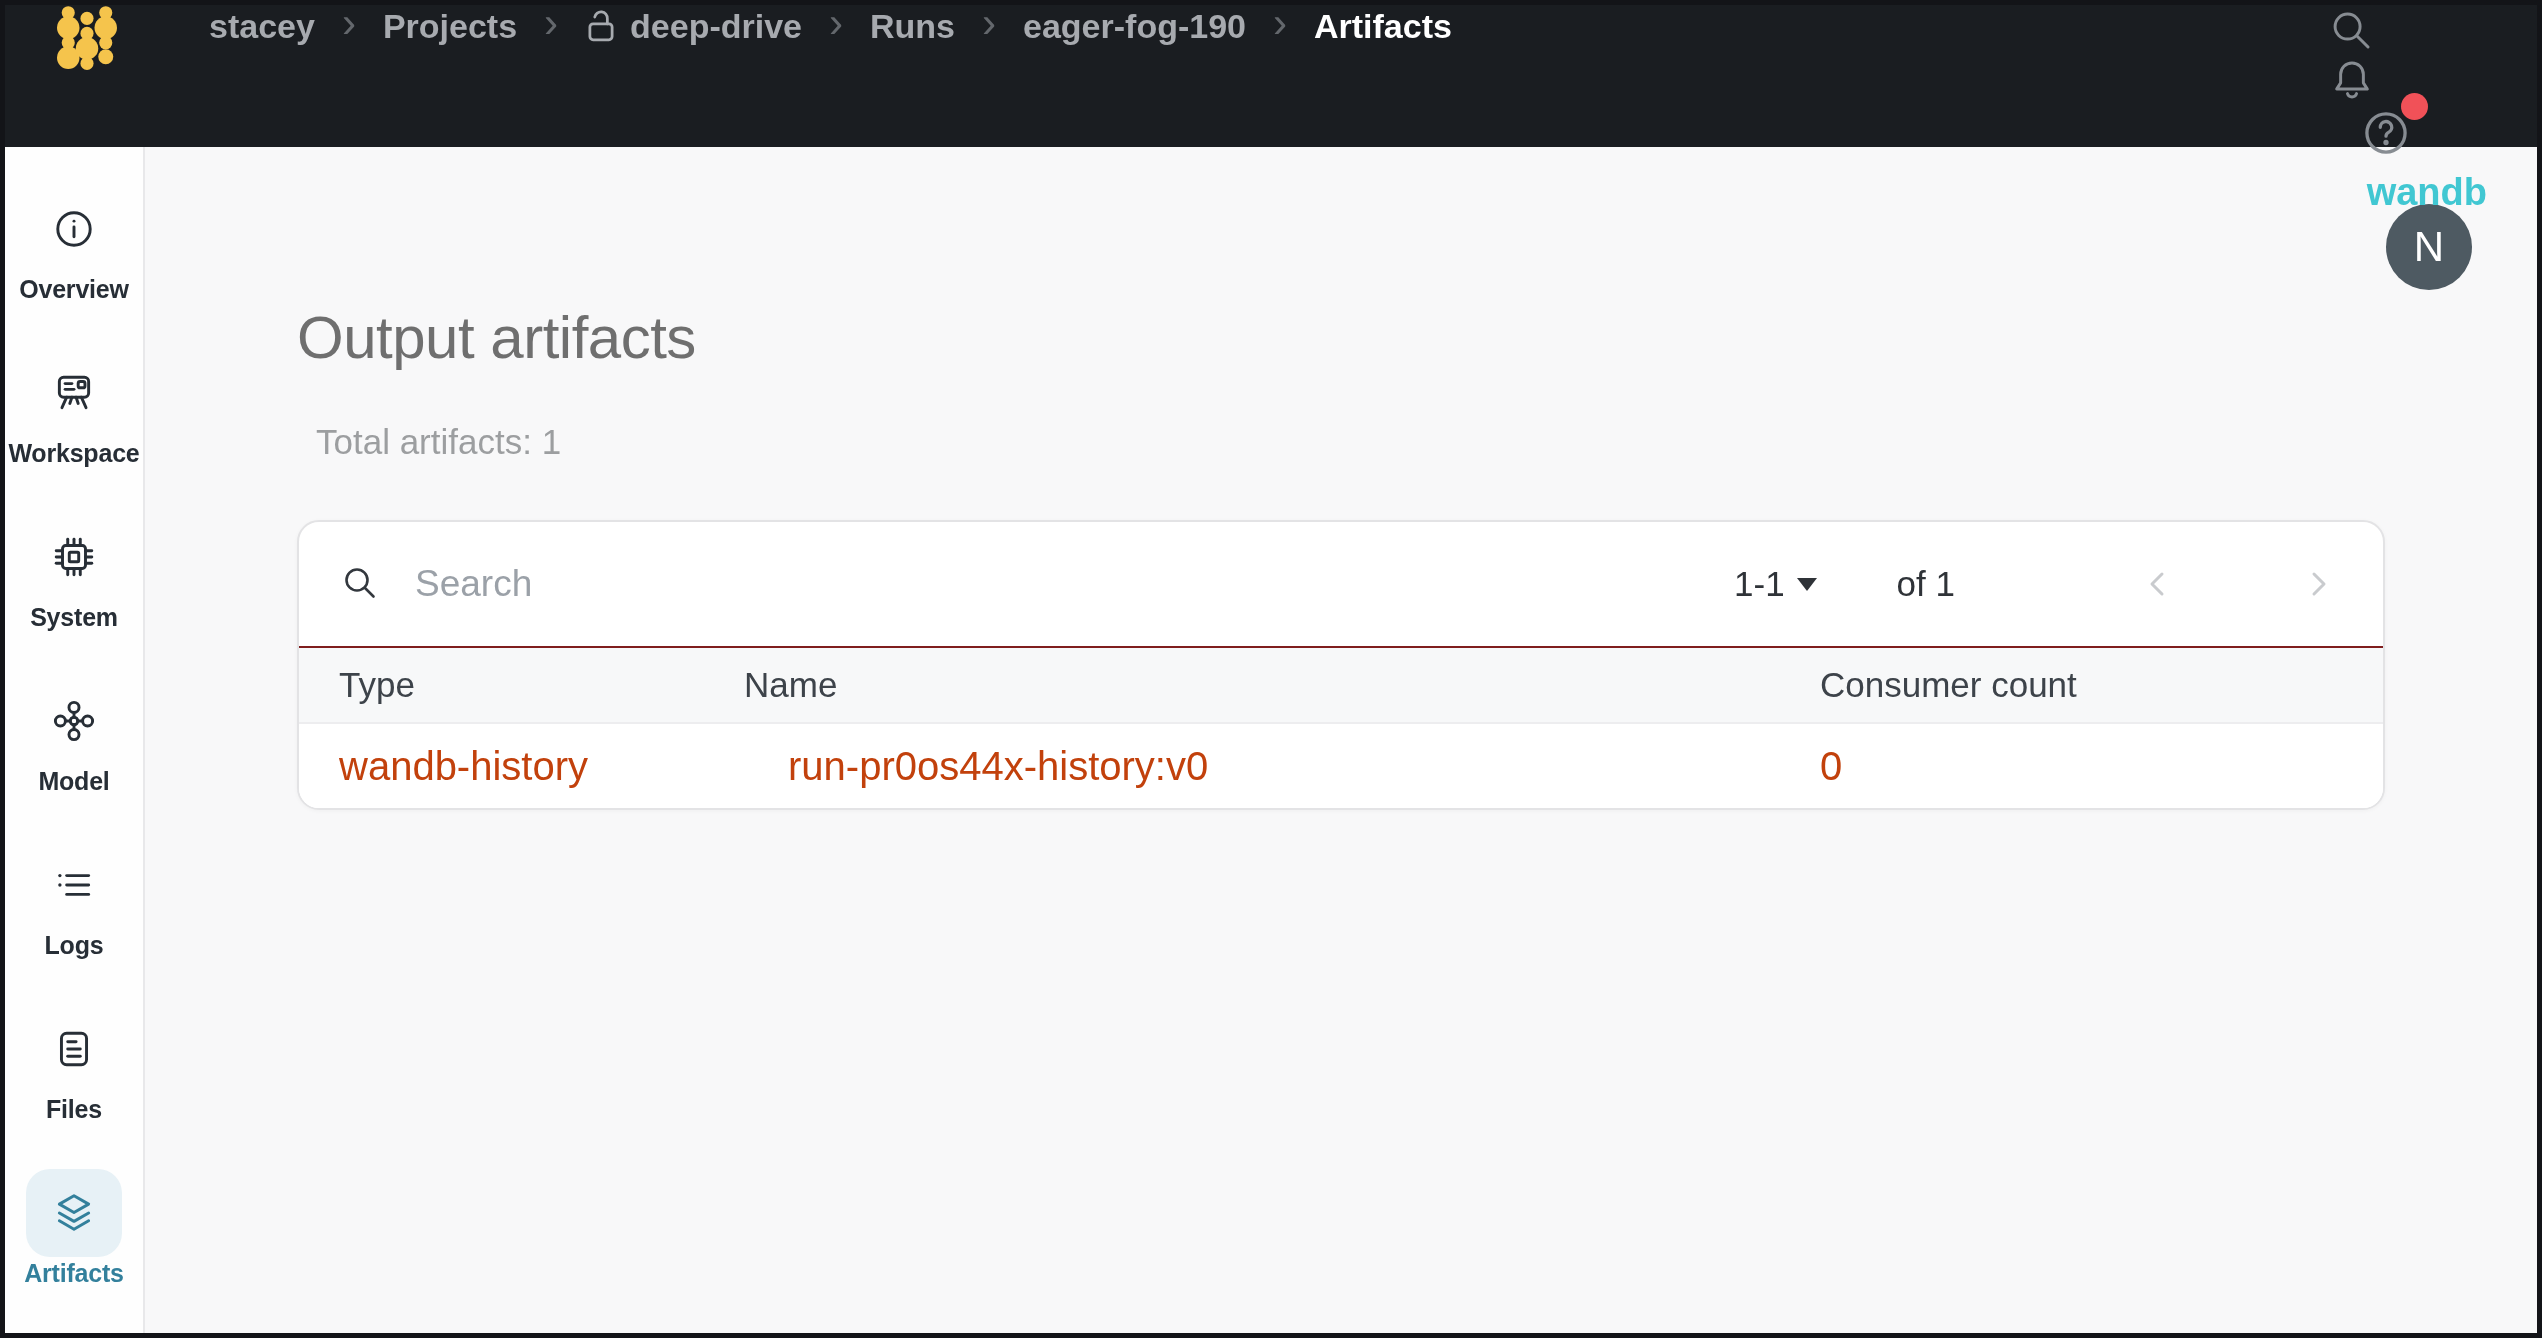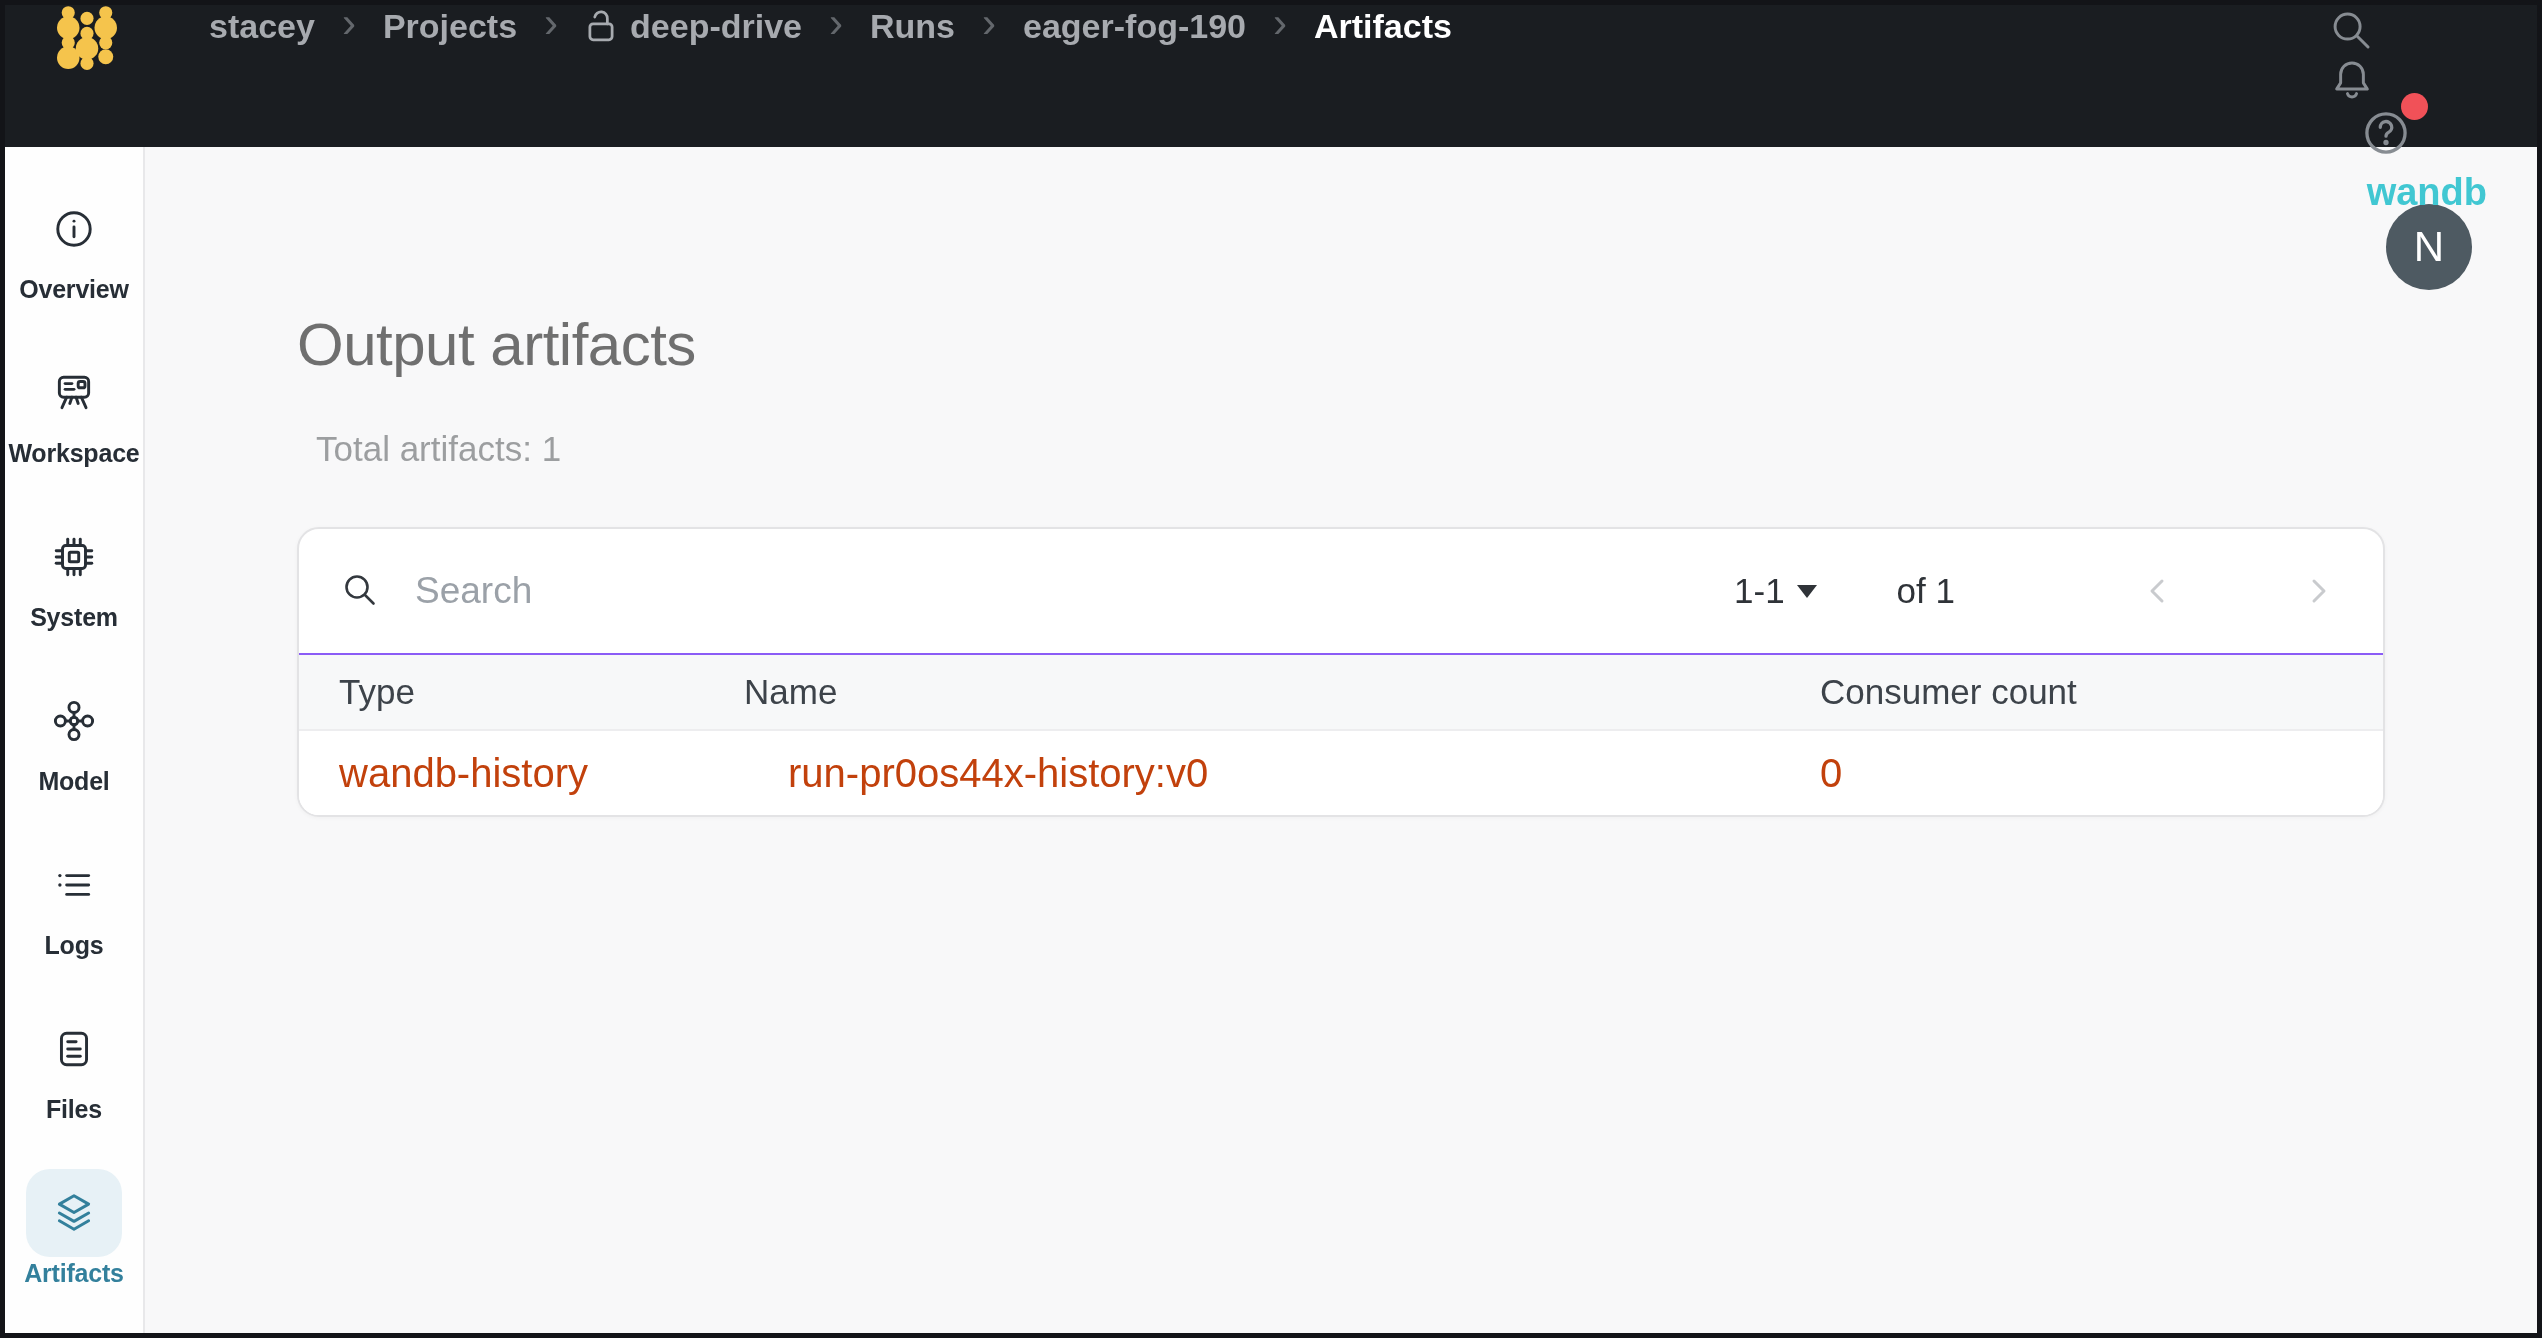--- a/index.html
+++ b/index.html
@@ -105,21 +105,21 @@
     font-size: 25px;
     font-weight: 600;
     letter-spacing: -0.2px;
   }
   .side-item svg { stroke: #272e36; }
   .side-item.active .icon-wrap { background: #e7f1f6; }
   .side-item.active svg { stroke: #33809c; }
   .side-item.active .side-label { color: #33809c; }
 
   
-  .main { flex: 1; padding: 15px 152px; overflow: hidden; }
+  .main { flex: 1; padding: 8px 152px; overflow: hidden; }
   .page-title {
     margin-top: 148px;
     font-size: 60px;
     font-weight: 400;
     color: #6f6f6f;
     letter-spacing: -0.5px;
   }
   .subtitle {
     margin: 50px 0 0 19px;
     font-size: 35px;
@@ -162,21 +162,21 @@
     border-top: 13px solid #2f3338;
   }
   .page-of { margin-left: 44px; }
   .pager-btn { cursor: pointer; display: flex; align-items: center; }
   .pager-prev { margin-left: 150px; }
   .pager-next { margin-left: 86px; }
 
   .thead {
     height: 78px;
     background: #f7f8f9;
-    border-top: 2px solid #8b5cf6;
+    border-top: 2px solid #7f1d1d;
     border-bottom: 2px solid #ededef;
     display: flex;
     align-items: center;
     font-size: 35px;
     color: #3d434a;
   }
   .trow {
     height: 84px;
     background: #fff;
     display: flex;

